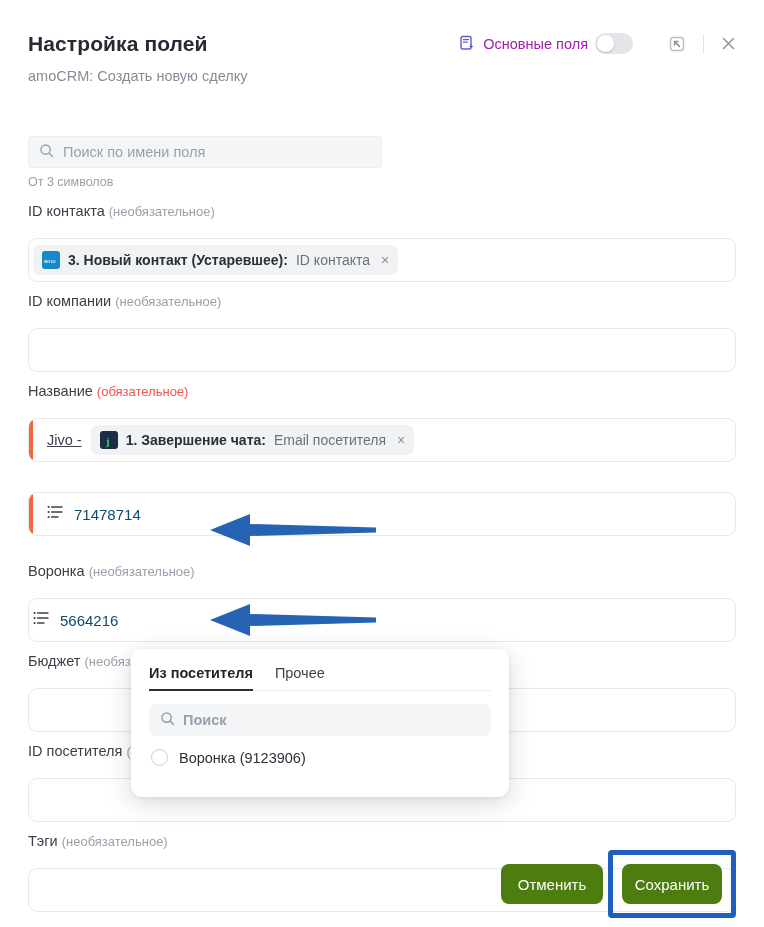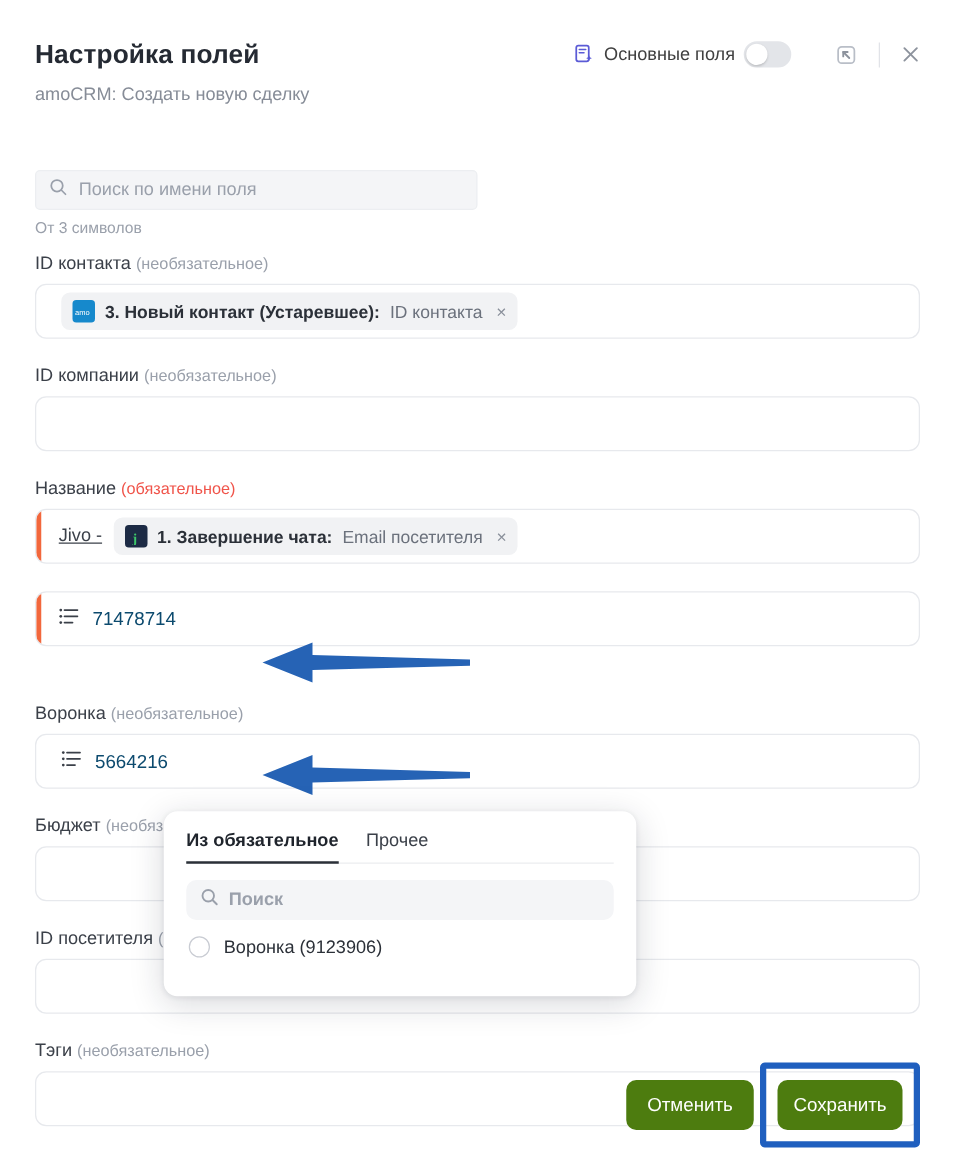--- a/index.html
+++ b/index.html
@@ -17,21 +17,21 @@
   .title {
     position: absolute; left: 28px; top: 32px;
     font-size: 21px; font-weight: 700; color: #252a33; letter-spacing: .1px;
   }
   .subtitle {
     position: absolute; left: 28px; top: 68px;
     font-size: 14.5px; color: #868c97; font-weight: 400;
   }
   .hdr-right { position: absolute; right: 26px; top: 33px; display: flex; align-items: center; gap: 0; }
   .main-fields { display: flex; align-items: center; gap: 7px; margin-right: 12px; }
-  .main-fields-label { font-size: 14.5px; color: #404040; font-weight: 500; white-space: nowrap; }
+  .main-fields-label { font-size: 14.5px; color: #a21caf; font-weight: 500; white-space: nowrap; }
   .mf-icon { width: 17px; height: 17px; display:block; }
   .toggle {
     width: 38px; height: 21px; border-radius: 11px; background: #e3e5e9;
     position: relative; flex: none;
   }
   .toggle .knob {
     position: absolute; left: 2px; top: 2px; width: 17px; height: 17px;
     border-radius: 50%; background: #fff; box-shadow: 0 1px 2px rgba(0,0,0,.18);
   }
   .hdr-divider { width: 1px; height: 20px; background: #e1e3e8; margin: 0 14px 0 16px; }
@@ -54,21 +54,21 @@
   .search-hint { margin-top: 7px; font-size: 12.5px; color: #9aa0ab; }
 
   .field { position: absolute; left: 28px; width: 708px; }
   .field-label { font-size: 14.5px; color: #3b4049; margin-bottom: 8px; white-space: nowrap; }
   .opt { color: #9aa0ab; font-size: 13px; }
   .req { color: #f0544a; font-size: 13px; }
 
   .field-input {
     position: relative; width: 708px; height: 44px; background: #fff;
     border: 1px solid #e7e9ed; border-radius: 9px;
-    display: flex; align-items: center; padding: 0 20px; overflow: hidden;
+    display: flex; align-items: center; padding: 0 4px; overflow: hidden; margin-top: 19px;
   }
   .field-input.required::before {
     content: ""; position: absolute; left: 0; top: 0; bottom: 0; width: 4px;
     background: #f2673c; border-radius: 9px 0 0 9px;
   }
   .field-input.has-bar { padding-left: 18px; }
 
   
   .chip {
     display: inline-flex; align-items: center; gap: 8px;
@@ -298,21 +298,21 @@
   <svg class="arrow" style="left:208px; top:508px;" width="170" height="44" viewBox="0 0 170 44">
     <path d="M2 22 L42 6 L42 16 L168 19.5 L168 24.5 L42 28 L42 38 Z" fill="#2663b5"></path>
   </svg>
 
   <svg class="arrow" style="left:208px; top:598px;" width="170" height="44" viewBox="0 0 170 44">
     <path d="M2 22 L42 6 L42 16 L168 19.5 L168 24.5 L42 28 L42 38 Z" fill="#2663b5"></path>
   </svg>
 
   <div class="dropdown">
     <div class="dd-tabs">
-      <div class="dd-tab active">Из обязательное</div>
+      <div class="dd-tab active">Из посетителя</div>
       <div class="dd-tab">Прочее</div>
     </div>
     <div class="dd-search">
       <span>
         <svg width="15" height="15" viewBox="0 0 15 15" fill="none">
           <circle cx="6.6" cy="6.6" r="4.6" stroke="#9aa0ab" stroke-width="1.5"></circle>
           <line x1="10.2" y1="10.2" x2="13.4" y2="13.4" stroke="#9aa0ab" stroke-width="1.5" stroke-linecap="round"></line>
         </svg>
       </span>
       <span class="dd-search-label">Поиск</span>

